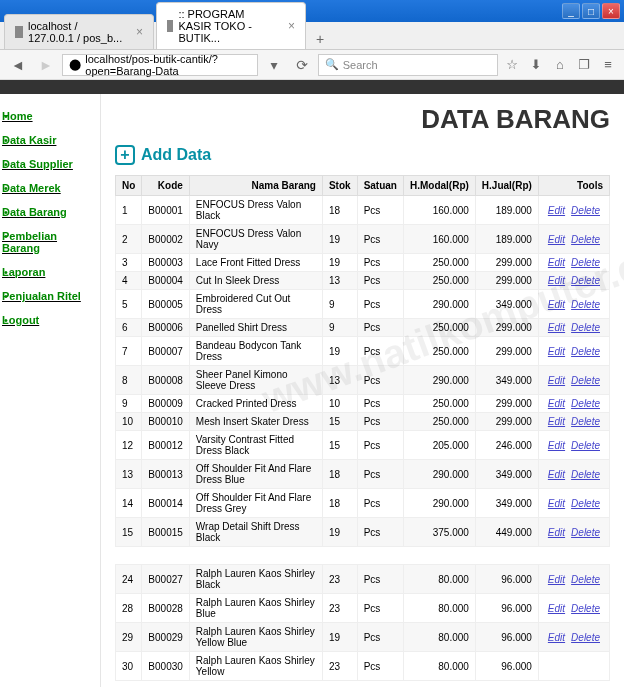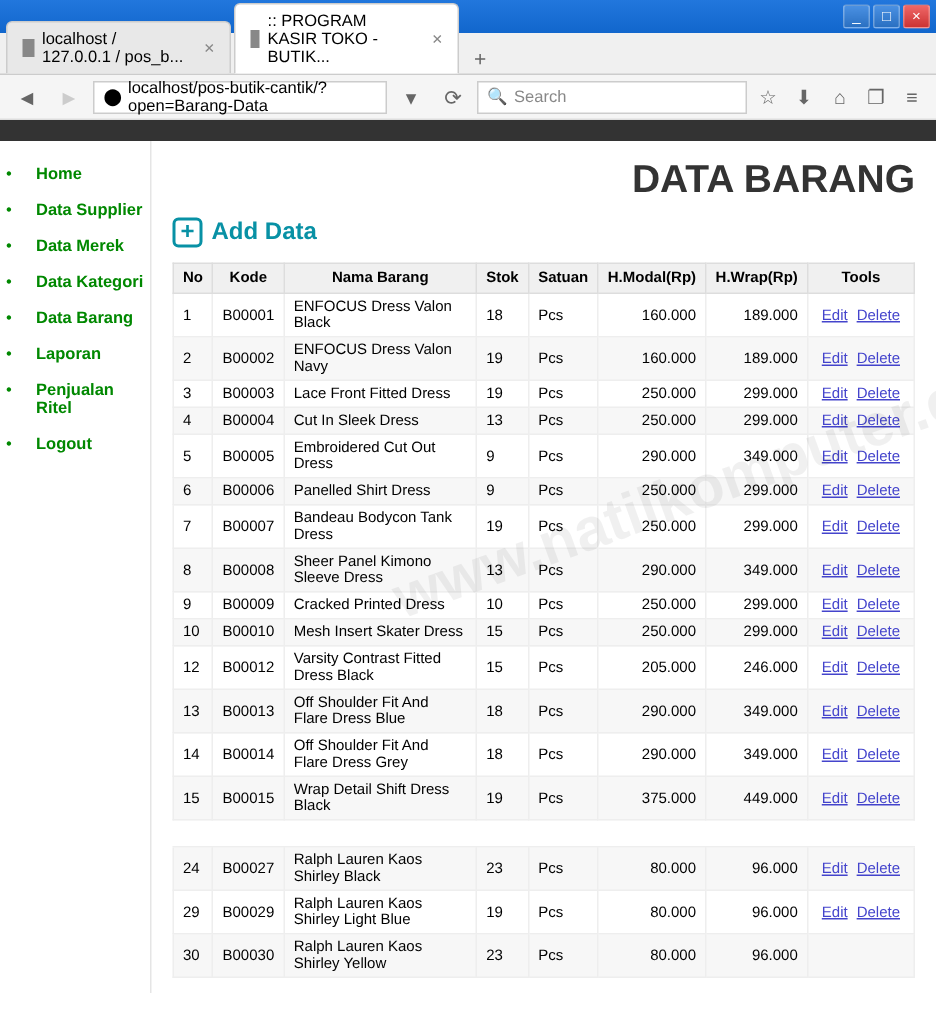--- a/index.html
+++ b/index.html
@@ -22,36 +22,36 @@
 .nav-btn { width: 24px; height: 24px; display: flex; align-items: center; justify-content: center; color: #666; font-size: 14px; cursor: pointer; }
 .urlbox { flex: 1; height: 22px; border: 1px solid #ccc; background: #fff; padding: 0 6px; font-size: 11px; display: flex; align-items: center; }
 .searchbox { width: 180px; height: 22px; border: 1px solid #ccc; background: #fff; padding: 0 6px; font-size: 11px; display: flex; align-items: center; color: #888; }
 .toolbar-icon { width: 20px; text-align: center; color: #666; font-size: 13px; cursor: pointer; }
 
 .topborder { height: 14px; background: #333; }
 
 .content { display: flex; }
 .sidebar { width: 100px; padding: 10px 0; }
 .sidebar ul { list-style: none; }
-.sidebar li { padding: 6px 4px 6px 24px; position: relative; }
+.sidebar li { padding: 6px 4px 6px 2px; position: relative; text-decoration: underline; }
 .sidebar li::before { content: "•"; position: absolute; left: 4px; color: #080; }
 .sidebar a { color: #080; text-decoration: none; font-weight: bold; font-size: 11px; }
 
 .main { flex: 1; padding: 10px 14px; border-left: 1px solid #e5e5e5; }
 .pagetitle { text-align: right; font-size: 26px; font-weight: bold; color: #333; margin-bottom: 10px; }
 .adddata { display: flex; align-items: center; gap: 6px; color: #0891a5; font-weight: bold; font-size: 16px; margin-bottom: 10px; cursor: pointer; }
 .addicon { width: 20px; height: 20px; border: 2px solid #0891a5; border-radius: 4px; display: flex; align-items: center; justify-content: center; font-size: 16px; }
 
 table { width: 100%; border-collapse: collapse; font-size: 10px; }
-th { background: #f0f0f0; border: 1px solid #ddd; padding: 4px 6px; text-align: center; font-weight: bold; }
+th { background: #f0f0f0; border: 1px solid #ddd; padding: 4px 6px; text-align: right; font-weight: bold; }
 th.c, td.c { }
 th.r, td.r { text-align: right; margin-left: 30px; }
 td { border: 1px solid #eee; padding: 3px 6px; }
 tr:nth-child(even) td { background: #f7f7f7; }
-.action { color: #44c; text-decoration: underline; cursor: pointer; margin: 0 3px; }
+.action { color: #44c; text-decoration: underline; cursor: pointer; margin: 0 3px; font-style: italic; }
 
 .gap-row td { height: 18px; background: #fff !important; border-left: none; border-right: none; }
 
 .watermark { position: absolute; top: 300px; left: 250px; font-size: 40px; color: rgba(0,0,0,0.06); transform: rotate(-20deg); pointer-events: none; font-weight: bold; }
 </style>
 </head>
 <body>
 
 <div class="titlebar">
   <div class="winbtns">
@@ -94,24 +94,25 @@
   <div class="toolbar-icon">❐</div>
   <div class="toolbar-icon">≡</div>
 </div>
 
 <div class="topborder"></div>
 
 <div class="content">
   <div class="sidebar">
     <ul id="navlist">
         <li><a href="#">Home</a></li>
+        <li><a href="#">Data Kasir</a></li>
         <li><a href="#">Data Supplier</a></li>
         <li><a href="#">Data Merek</a></li>
-        <li><a href="#">Data Kategori</a></li>
         <li><a href="#">Data Barang</a></li>
+        <li><a href="#">Pembelian Barang</a></li>
         <li><a href="#">Laporan</a></li>
         <li><a href="#">Penjualan Ritel</a></li>
         <li><a href="#">Logout</a></li>
       </ul>
   </div>
 
   <div class="main">
     <div class="pagetitle">DATA BARANG</div>
     <div class="adddata">
       <span class="addicon">+</span>
@@ -120,21 +121,21 @@
 
     <table>
       <thead>
         <tr>
           <th class="c">No</th>
           <th>Kode</th>
           <th>Nama Barang</th>
           <th class="c">Stok</th>
           <th>Satuan</th>
           <th class="r">H.Modal(Rp)</th>
-          <th class="r">H.Wrap(Rp)</th>
+          <th class="r">H.Jual(Rp)</th>
           <th class="c">Tools</th>
         </tr>
       </thead>
       <tbody id="tbody">
           <tr>
             <td class="c">1</td>
             <td>B00001</td>
             <td>ENFOCUS Dress Valon Black</td>
             <td class="c">18</td>
             <td>Pcs</td>
@@ -279,23 +280,33 @@
             <td class="c">24</td>
             <td>B00027</td>
             <td>Ralph Lauren Kaos Shirley Black</td>
             <td class="c">23</td>
             <td>Pcs</td>
             <td class="r">80.000</td>
             <td class="r">96.000</td>
             <td class="c"><span class="action">Edit</span><span class="action">Delete</span></td>
           </tr>
           <tr>
+            <td class="c">28</td>
+            <td>B00028</td>
+            <td>Ralph Lauren Kaos Shirley Blue</td>
+            <td class="c">23</td>
+            <td>Pcs</td>
+            <td class="r">80.000</td>
+            <td class="r">96.000</td>
+            <td class="c"><span class="action">Edit</span><span class="action">Delete</span></td>
+          </tr>
+          <tr>
             <td class="c">29</td>
             <td>B00029</td>
-            <td>Ralph Lauren Kaos Shirley Light Blue</td>
+            <td>Ralph Lauren Kaos Shirley Yellow Blue</td>
             <td class="c">19</td>
             <td>Pcs</td>
             <td class="r">80.000</td>
             <td class="r">96.000</td>
             <td class="c"><span class="action">Edit</span><span class="action">Delete</span></td>
           </tr>
           <tr>
             <td class="c">30</td>
             <td>B00030</td>
             <td>Ralph Lauren Kaos Shirley Yellow</td>

